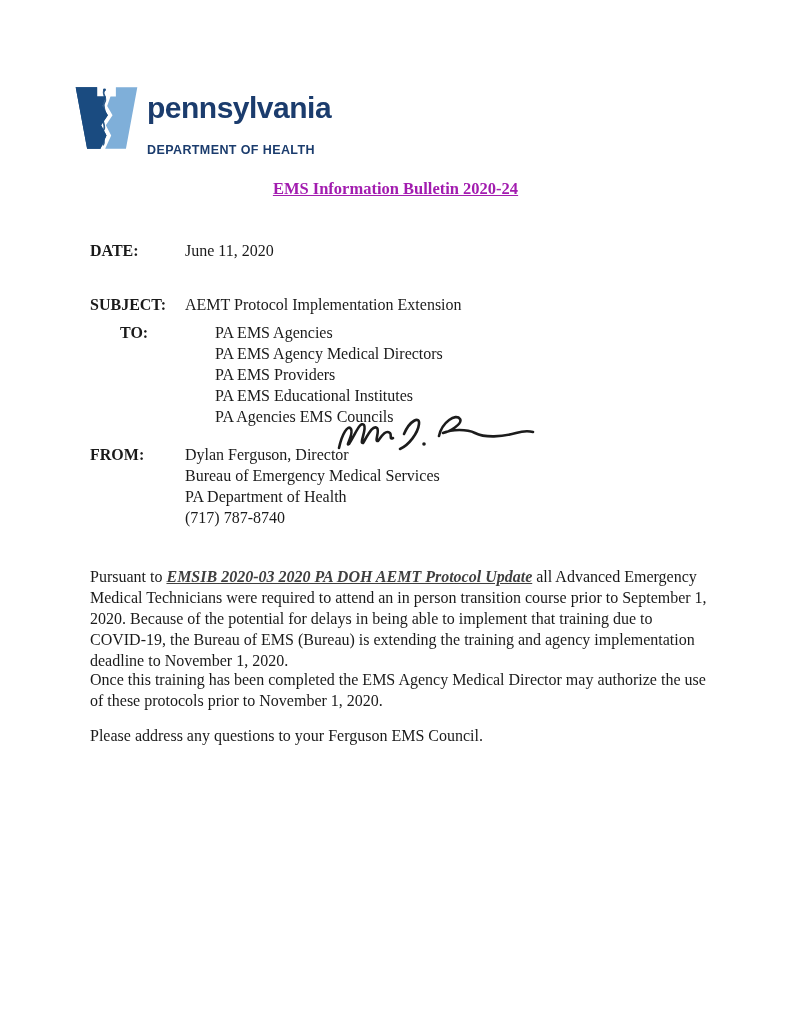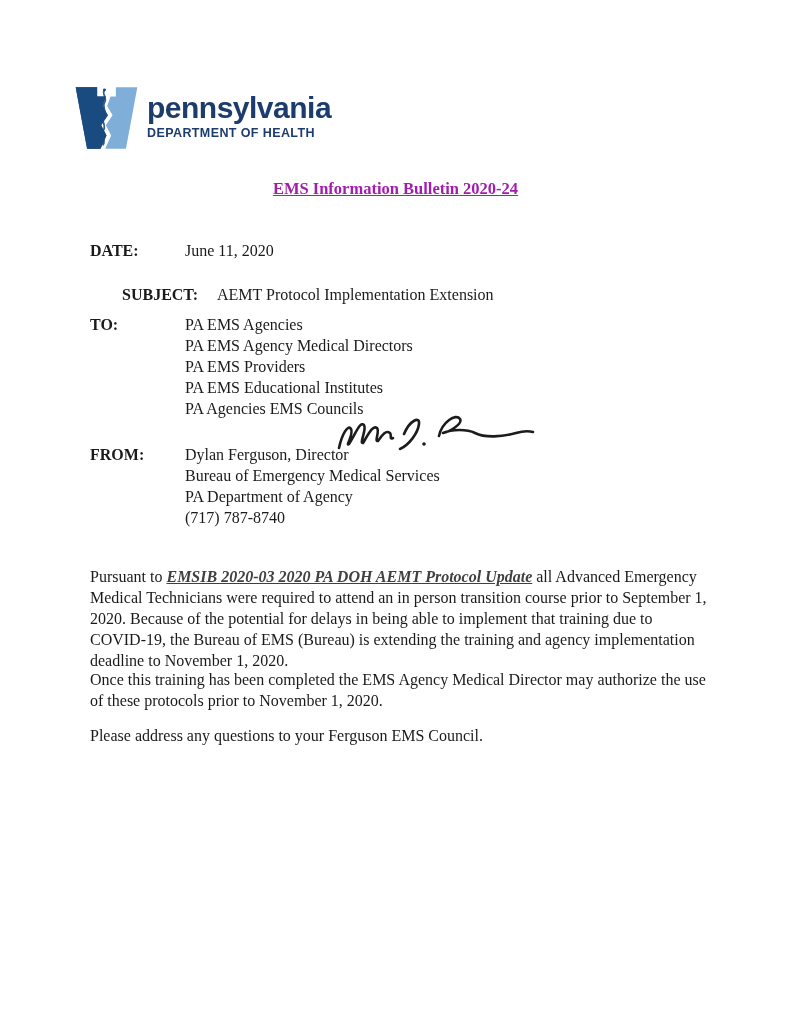--- a/index.html
+++ b/index.html
@@ -39,21 +39,21 @@
   .logo-name {
     font-size: 30px;
     font-weight: bold;
     letter-spacing: -0.5px;
     line-height: 30px;
   }
   .logo-sub {
     font-size: 12.5px;
     font-weight: bold;
     letter-spacing: 0.4px;
-    margin-top: 3px;
+    margin-top: 20px;
   }
 
   
   .title {
     position: absolute;
     left: 0;
     top: 179px;
     width: 100%;
     margin: 0;
     text-align: center;
@@ -73,22 +73,22 @@
     line-height: 21px;
   }
   .field-label {
     width: 95px;
     flex: 0 0 auto;
     font-weight: bold;
   }
   .field-value { flex: 1; }
 
   .row-date    { top: 240px; }
-  .row-subject { top: 284px; margin-left: 32px; }
-  .row-to      { top: 314px; }
+  .row-subject { top: 294px; }
+  .row-to      { top: 322px; margin-left: 30px; }
   .row-from    { top: 444px; justify-content: space-between; }
 
   
   .signature {
     position: absolute;
     left: 336px;
     top: 406px;
     width: 200px;
     height: 50px;
   }
@@ -166,21 +166,21 @@
     <path d="M68,28 C74,14 84,10 83,18 C82,27 73,39 64,43" fill="none" stroke="#1c1c1c" stroke-width="2.6" stroke-linecap="round"></path>
     <circle cx="88" cy="38" r="1.8" fill="#1c1c1c"></circle>
     <path d="M103,30 C106,16 120,7 124,13 C127,18 113,26 107,27 C116,23 131,23 139,27 C149,32 166,31 180,27 C187,25 193,25 197,26" fill="none" stroke="#1c1c1c" stroke-width="2.6" stroke-linecap="round" stroke-linejoin="round"></path>
   </svg>
 
   <div class="field row-from">
     <div class="field-label">FROM:</div>
     <div class="field-value">
       <div>Dylan Ferguson, Director</div>
       <div>Bureau of Emergency Medical Services</div>
-      <div>PA Department of Agency</div>
+      <div>PA Department of Health</div>
       <div>(717) 787-8740</div>
     </div>
   </div>
 
   <p class="para para-1"><span>Pursuant to </span><a class="doc-link">EMSIB 2020-03 2020 PA DOH AEMT Protocol Update</a><span> all Advanced Emergency Medical Technicians were required to attend an in person transition course prior to September 1, 2020.  Because of the potential for delays in being able to implement that training due to COVID-19, the Bureau of EMS (Bureau) is extending the training and agency implementation deadline to November 1, 2020.</span></p>
 
   <p class="para para-2"><span class="bold">Once this training has been completed</span><span> the EMS Agency Medical Director may authorize the use of these protocols prior to November 1, 2020.</span></p>
 
   <p class="para para-3">Please address any questions to your Ferguson EMS Council.</p>
 

